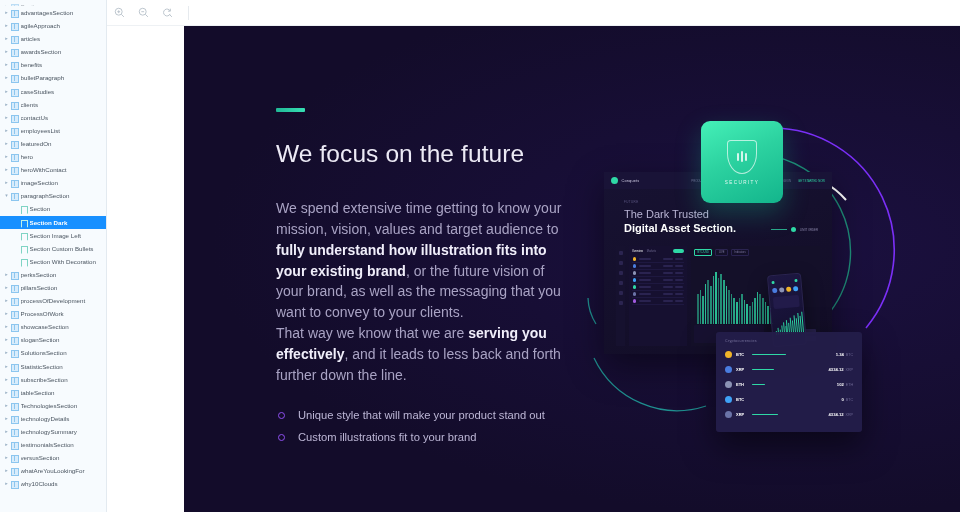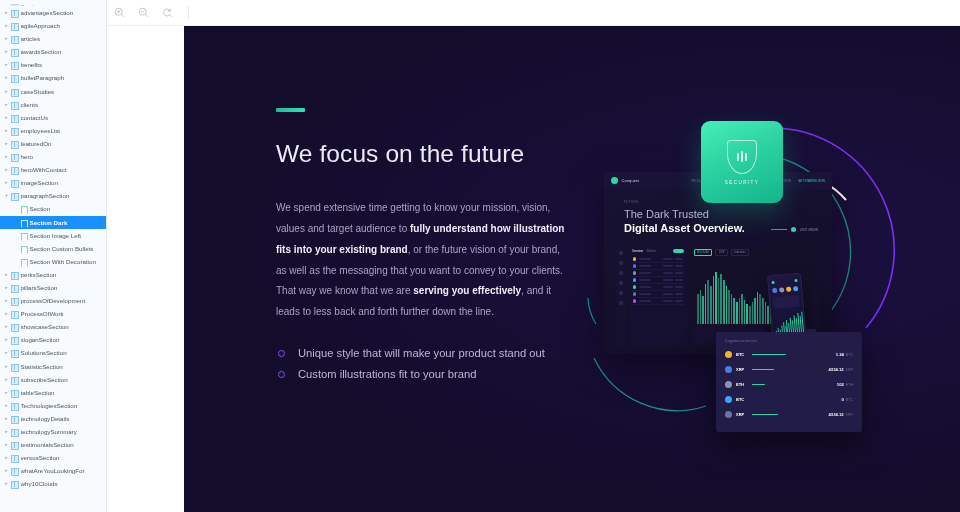--- a/index.html
+++ b/index.html
@@ -120,21 +120,21 @@
   }
   h1.headline {
     font-size: 24.5px;
     font-weight: normal;
     color: #eceaf5;
     letter-spacing: 0.1px;
     line-height: 1.15;
     margin-bottom: 30px;
   }
   .para {
-    font-size: 10px;
+    font-size: 14px;
     line-height: 20.8px;
     color: #a9a3c4;
     width: 290px;
     margin-bottom: 0px;
   }
   .para b { color: #f0eefa; font-weight: bold; }
   .para p { margin: 0; }
 
   ul.bullets {
     list-style: none; margin-top: 20px;
@@ -591,21 +591,21 @@
                 </nav>
               <div class="bw-right">
                 <span>SIGN IN</span>
                 <span class="bw-cta">GET STARTED NOW</span>
               </div>
             </div>
 
             <div class="bw-eyebrow">FUTURE</div>
             <div class="bw-h1">
               <span>The Dark Trusted</span>
-              <b>Digital Asset Overview.</b>
+              <b>Digital Asset Section.</b>
             </div>
 
             <div class="bw-toggle">
               <span class="bw-tg-line"></span>
               <span class="bw-tg-dot"></span>
               <span class="bw-tg-txt">LIMIT ORDER</span>
             </div>
 
             <div class="bw-body">
               <div class="bw-railcol">

